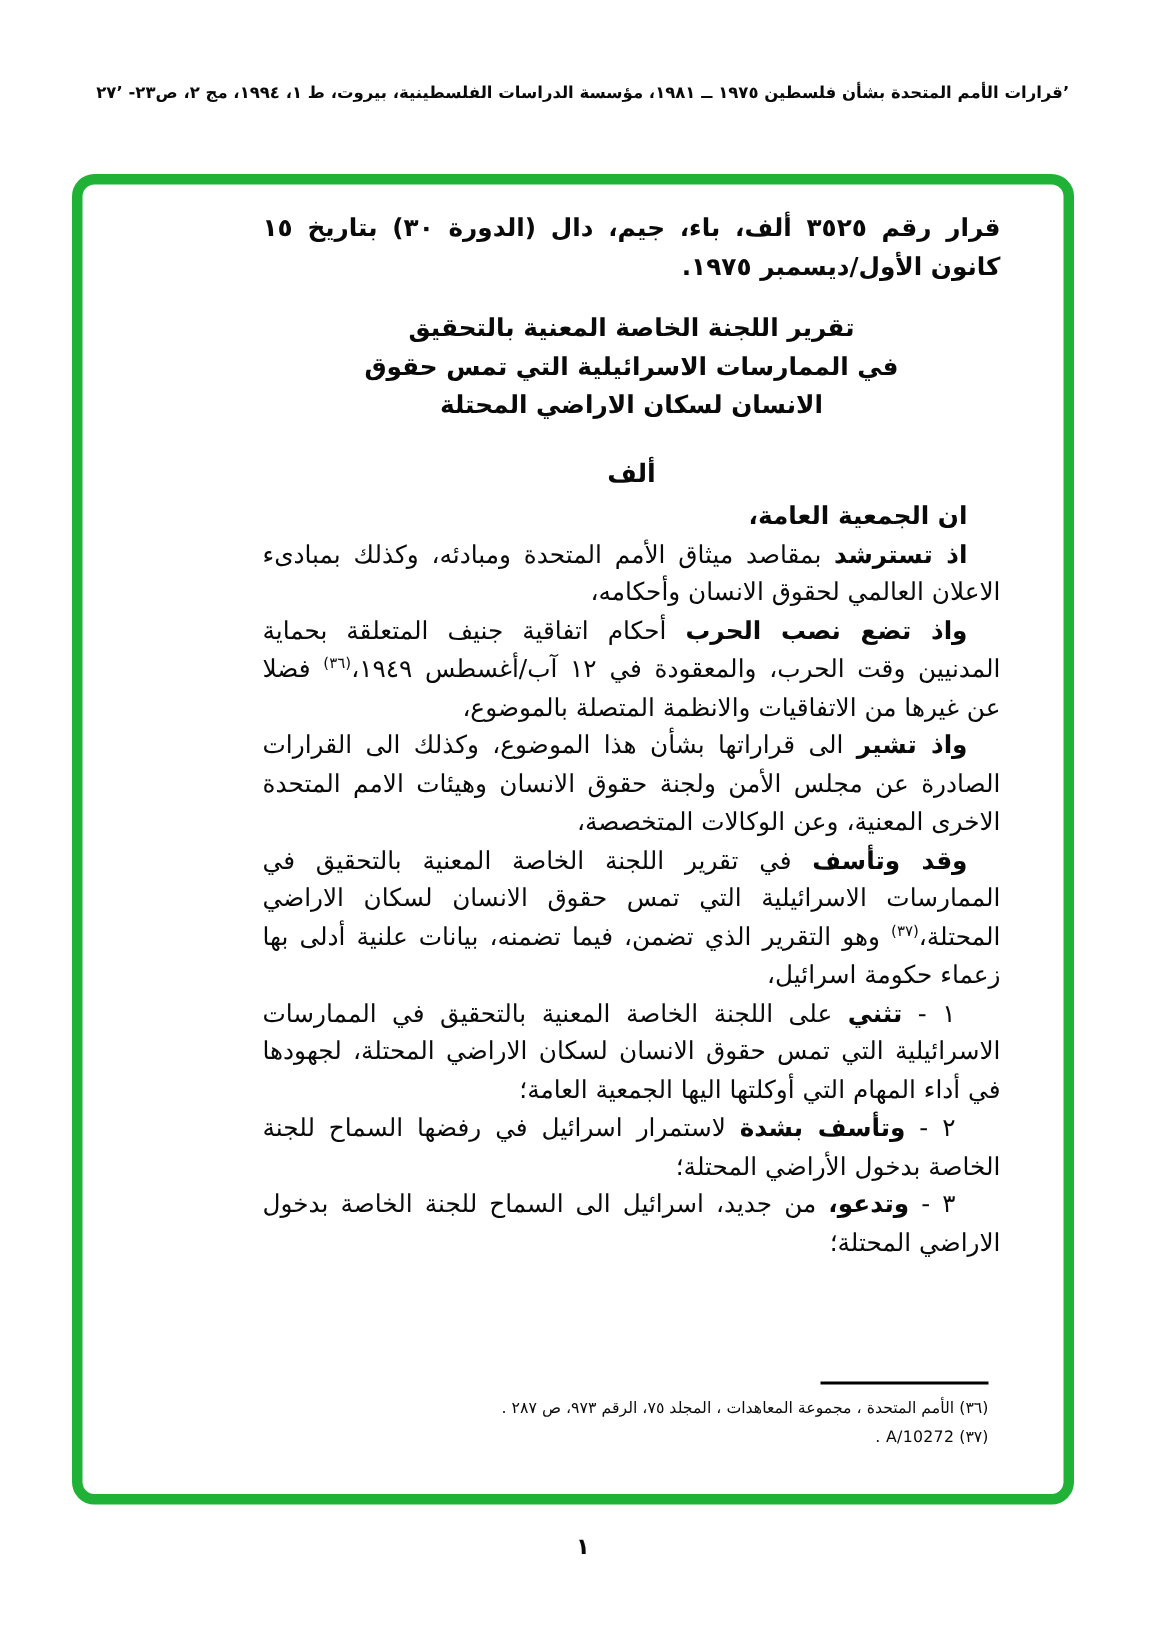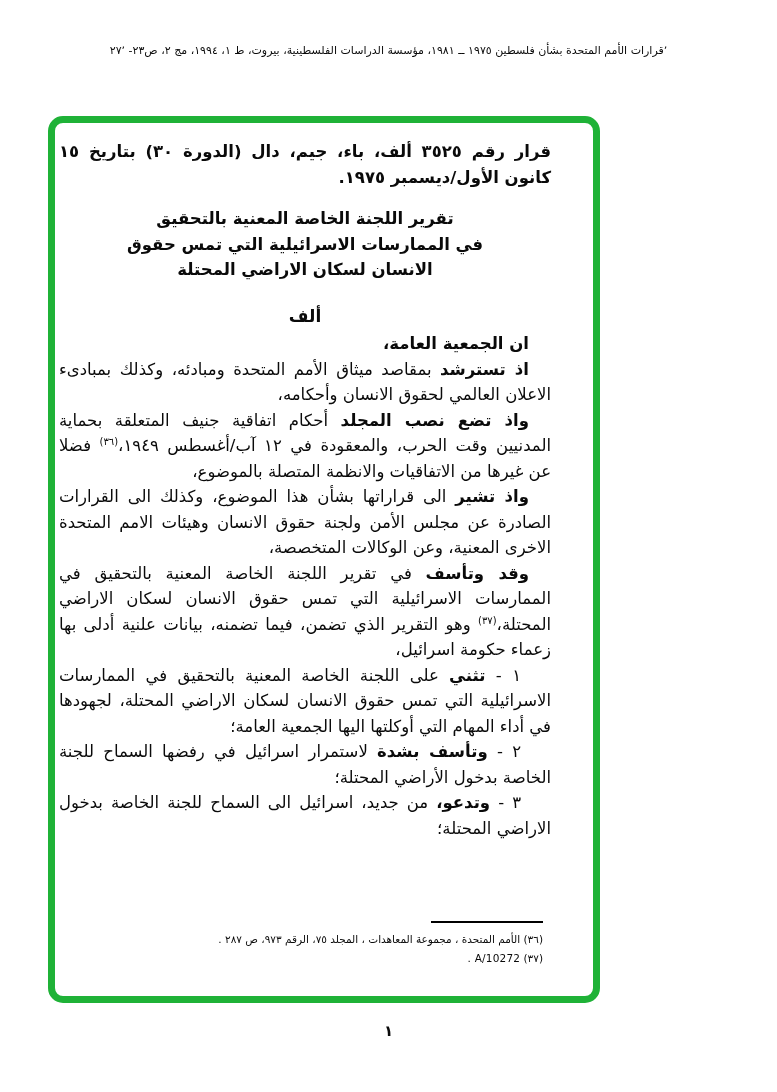--- a/index.html
+++ b/index.html
@@ -4,23 +4,23 @@
 <style>
   html,body { margin:0; padding:0; background:#ffffff; }
   body {
     width:777px; height:1092px; position:relative; overflow:hidden;
     font-family:"DejaVu Sans","Liberation Sans",sans-serif;
     color:#0a0a0a; direction:rtl;
   }
   .page { position:absolute; inset:0; }
   .header { position:absolute; top:44px; left:0; right:0; text-align:center; }
   .doc-title { font-size:17px; font-weight:bold; letter-spacing:.5px; }
-  .doc-source { font-size:11px; font-weight:normal; letter-spacing:.2px; }
+  .doc-source { font-size:11px; font-weight:bold; margin-top:11px; letter-spacing:.2px; }
   .frame {
-    position:absolute; left:48px; top:116px; width:552px; height:887px;
+    position:absolute; left:48px; top:116px; width:668px; height:887px;
     border:7px solid #1fb237; border-radius:15px; box-sizing:border-box;
   }
   .doc-body {
     position:absolute; top:16px; right:42px; width:492px;
     font-size:16.5px; line-height:25.5px; text-align:justify; direction:rtl;
   }
   .para { text-indent:22px; }
   .para.item { text-indent:30px; }
   .para.opening { text-indent:0; font-weight:bold; }
   .b { font-weight:bold; }
@@ -50,21 +50,21 @@
     <div class="doc-body" id="doc-body">
         <div class="para opening"><span class="b">قرار رقم ٣٥٢٥ ألف، باء، جيم، دال (الدورة ٣٠) بتاريخ ١٥ كانون الأول/ديسمبر ١٩٧٥.</span></div>
         <div class="heading-center">
           <div>تقرير اللجنة الخاصة المعنية بالتحقيق</div>
           <div>في الممارسات الاسرائيلية التي تمس حقوق</div>
           <div>الانسان لسكان الاراضي المحتلة</div>
         </div>
         <div class="section-heading">ألف</div>
         <div class="para"><span class="b">ان الجمعية العامة،</span></div>
         <div class="para"><span class="b">اذ تسترشد</span><span> بمقاصد ميثاق الأمم المتحدة ومبادئه، وكذلك بمبادىء الاعلان العالمي لحقوق الانسان وأحكامه،</span></div>
-        <div class="para"><span class="b">واذ تضع نصب المجلد</span><span> أحكام اتفاقية جنيف المتعلقة بحماية المدنيين وقت الحرب، والمعقودة في ١٢ آب/أغسطس ١٩٤٩،</span><sup>(٣٦)</sup><span> فضلا عن غيرها من الاتفاقيات والانظمة المتصلة بالموضوع،</span></div>
+        <div class="para"><span class="b">واذ تضع نصب الحرب</span><span> أحكام اتفاقية جنيف المتعلقة بحماية المدنيين وقت الحرب، والمعقودة في ١٢ آب/أغسطس ١٩٤٩،</span><sup>(٣٦)</sup><span> فضلا عن غيرها من الاتفاقيات والانظمة المتصلة بالموضوع،</span></div>
         <div class="para"><span class="b">واذ تشير</span><span> الى قراراتها بشأن هذا الموضوع، وكذلك الى القرارات الصادرة عن مجلس الأمن ولجنة حقوق الانسان وهيئات الامم المتحدة الاخرى المعنية، وعن الوكالات المتخصصة،</span></div>
         <div class="para"><span class="b">وقد وتأسف</span><span> في تقرير اللجنة الخاصة المعنية بالتحقيق في الممارسات الاسرائيلية التي تمس حقوق الانسان لسكان الاراضي المحتلة،</span><sup>(٣٧)</sup><span> وهو التقرير الذي تضمن، فيما تضمنه، بيانات علنية أدلى بها زعماء حكومة اسرائيل،</span></div>
         <div class="para item"><span>١ - </span><span class="b">تثني</span><span> على اللجنة الخاصة المعنية بالتحقيق في الممارسات الاسرائيلية التي تمس حقوق الانسان لسكان الاراضي المحتلة، لجهودها في أداء المهام التي أوكلتها اليها الجمعية العامة؛</span></div>
         <div class="para item"><span>٢ - </span><span class="b">وتأسف بشدة</span><span> لاستمرار اسرائيل في رفضها السماح للجنة الخاصة بدخول الأراضي المحتلة؛</span></div>
         <div class="para item"><span>٣ - </span><span class="b">وتدعو،</span><span> من جديد، اسرائيل الى السماح للجنة الخاصة بدخول الاراضي المحتلة؛</span></div>
       </div>
     <div class="footnotes">
       <div class="fn-rule"></div>
       <div id="footnotes-list">
           <div class="footnote">(٣٦)   الأمم المتحدة ، مجموعة المعاهدات ، المجلد ٧٥، الرقم ٩٧٣، ص ٢٨٧ .</div>

